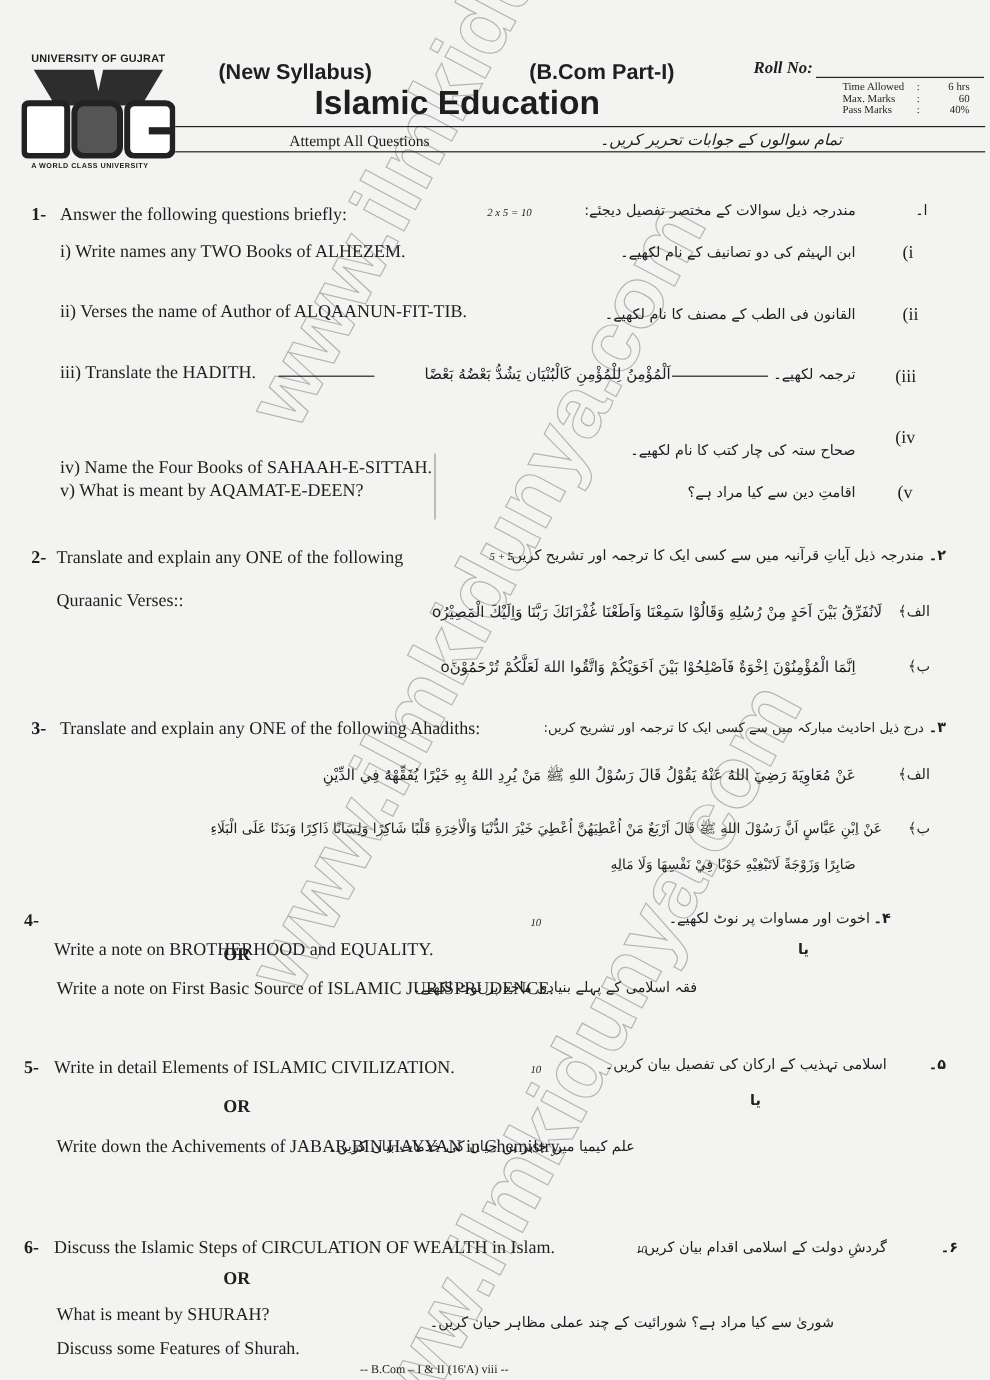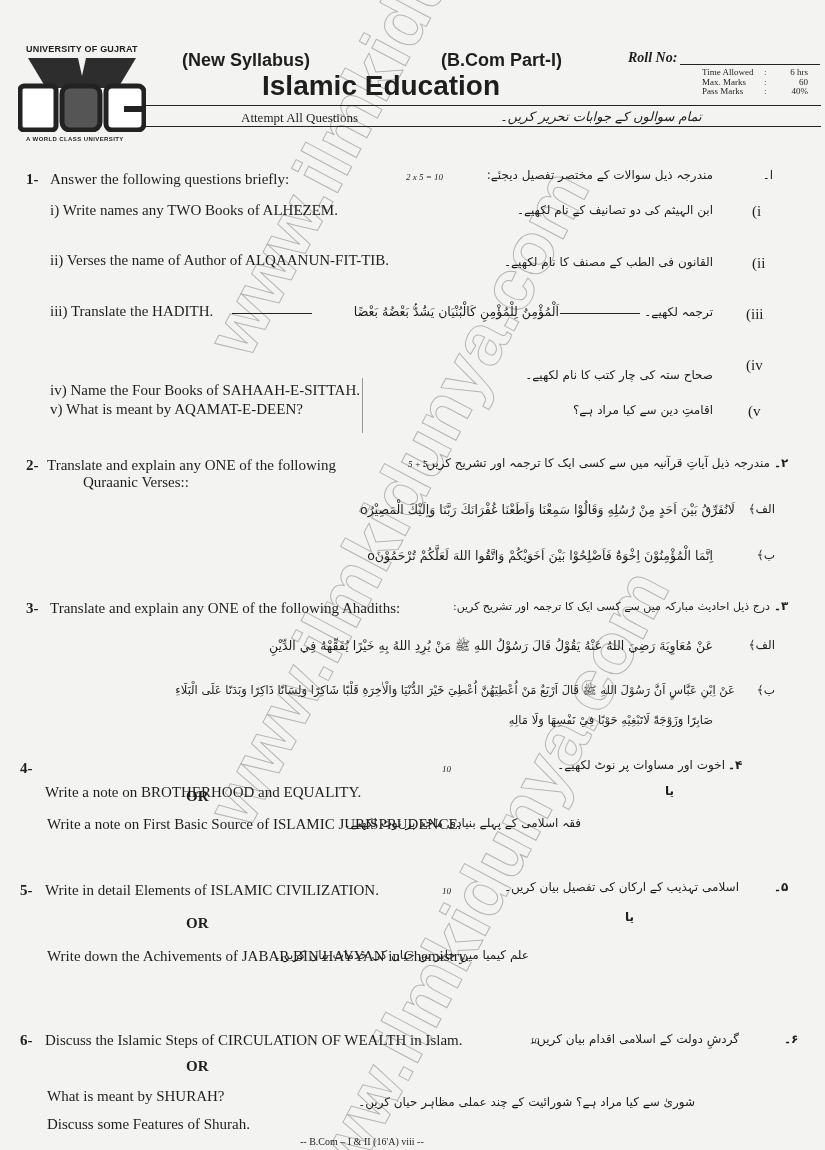--- a/index.html
+++ b/index.html
@@ -103,21 +103,21 @@
 <div class="abs urdu" style="right:112px;top:368px;">صحاح ستہ کی چار کتب کا نام لکھیے۔</div>
 <div class="abs q" style="left:746px;top:357px;">(iv</div>
 
 <div class="abs q" style="left:50px;top:401px;">v) What is meant by AQAMAT-E-DEEN?</div>
 <div class="abs" style="left:362px;top:378px;height:55px;border-left:1px solid #999;"></div>
 <div class="abs urdu" style="right:112px;top:403px;">اقامتِ دین سے کیا مراد ہے؟</div>
 <div class="abs q" style="left:748px;top:403px;">(v</div>
 
 <div class="abs q" style="left:26px;top:457px;font-weight:bold;">2-</div>
 <div class="abs q" style="left:47px;top:457px;">Translate and explain any ONE of the following</div>
-<div class="abs q" style="left:47px;top:474px;margin-left:36px;">Quraanic Verses::</div>
+<div class="abs q" style="left:47px;top:493px;">Quraanic Verses::</div>
 <div class="abs marks" style="left:408px;top:459px;">5 + 5</div>
 <div class="abs urdu" style="right:55px;top:456px;">مندرجہ ذیل آیاتِ قرآنیہ میں سے کسی ایک کا ترجمہ اور تشریح کریں:</div>
 <div class="abs urdu" style="left:774px;top:456px;font-weight:bold;">۲۔</div>
 <div class="abs arabic" style="right:90px;top:502px;">لَانُفَرِّقُ بَيْنَ اَحَدٍ مِنْ رُسُلِهِ وَقَالُوْا سَمِعْنَا وَاَطَعْنَا غُفْرَانَكَ رَبَّنَا وَاِلَيْكَ الْمَصِيْرُo</div>
 <div class="abs urdu" style="right:50px;top:502px;">الف﴾</div>
 <div class="abs arabic" style="right:112px;top:548px;">اِنَّمَا الْمُؤْمِنُوْنَ اِخْوَةٌ فَاَصْلِحُوْا بَيْنَ اَخَوَيْكُمْ وَاتَّقُوا اللهَ لَعَلَّكُمْ تُرْحَمُوْنَo</div>
 <div class="abs urdu" style="right:50px;top:548px;">ب﴾</div>
 
 <div class="abs q" style="left:26px;top:600px;font-weight:bold;">3-</div>
 <div class="abs q" style="left:50px;top:600px;">Translate and explain any ONE of the following Ahadiths:</div>

